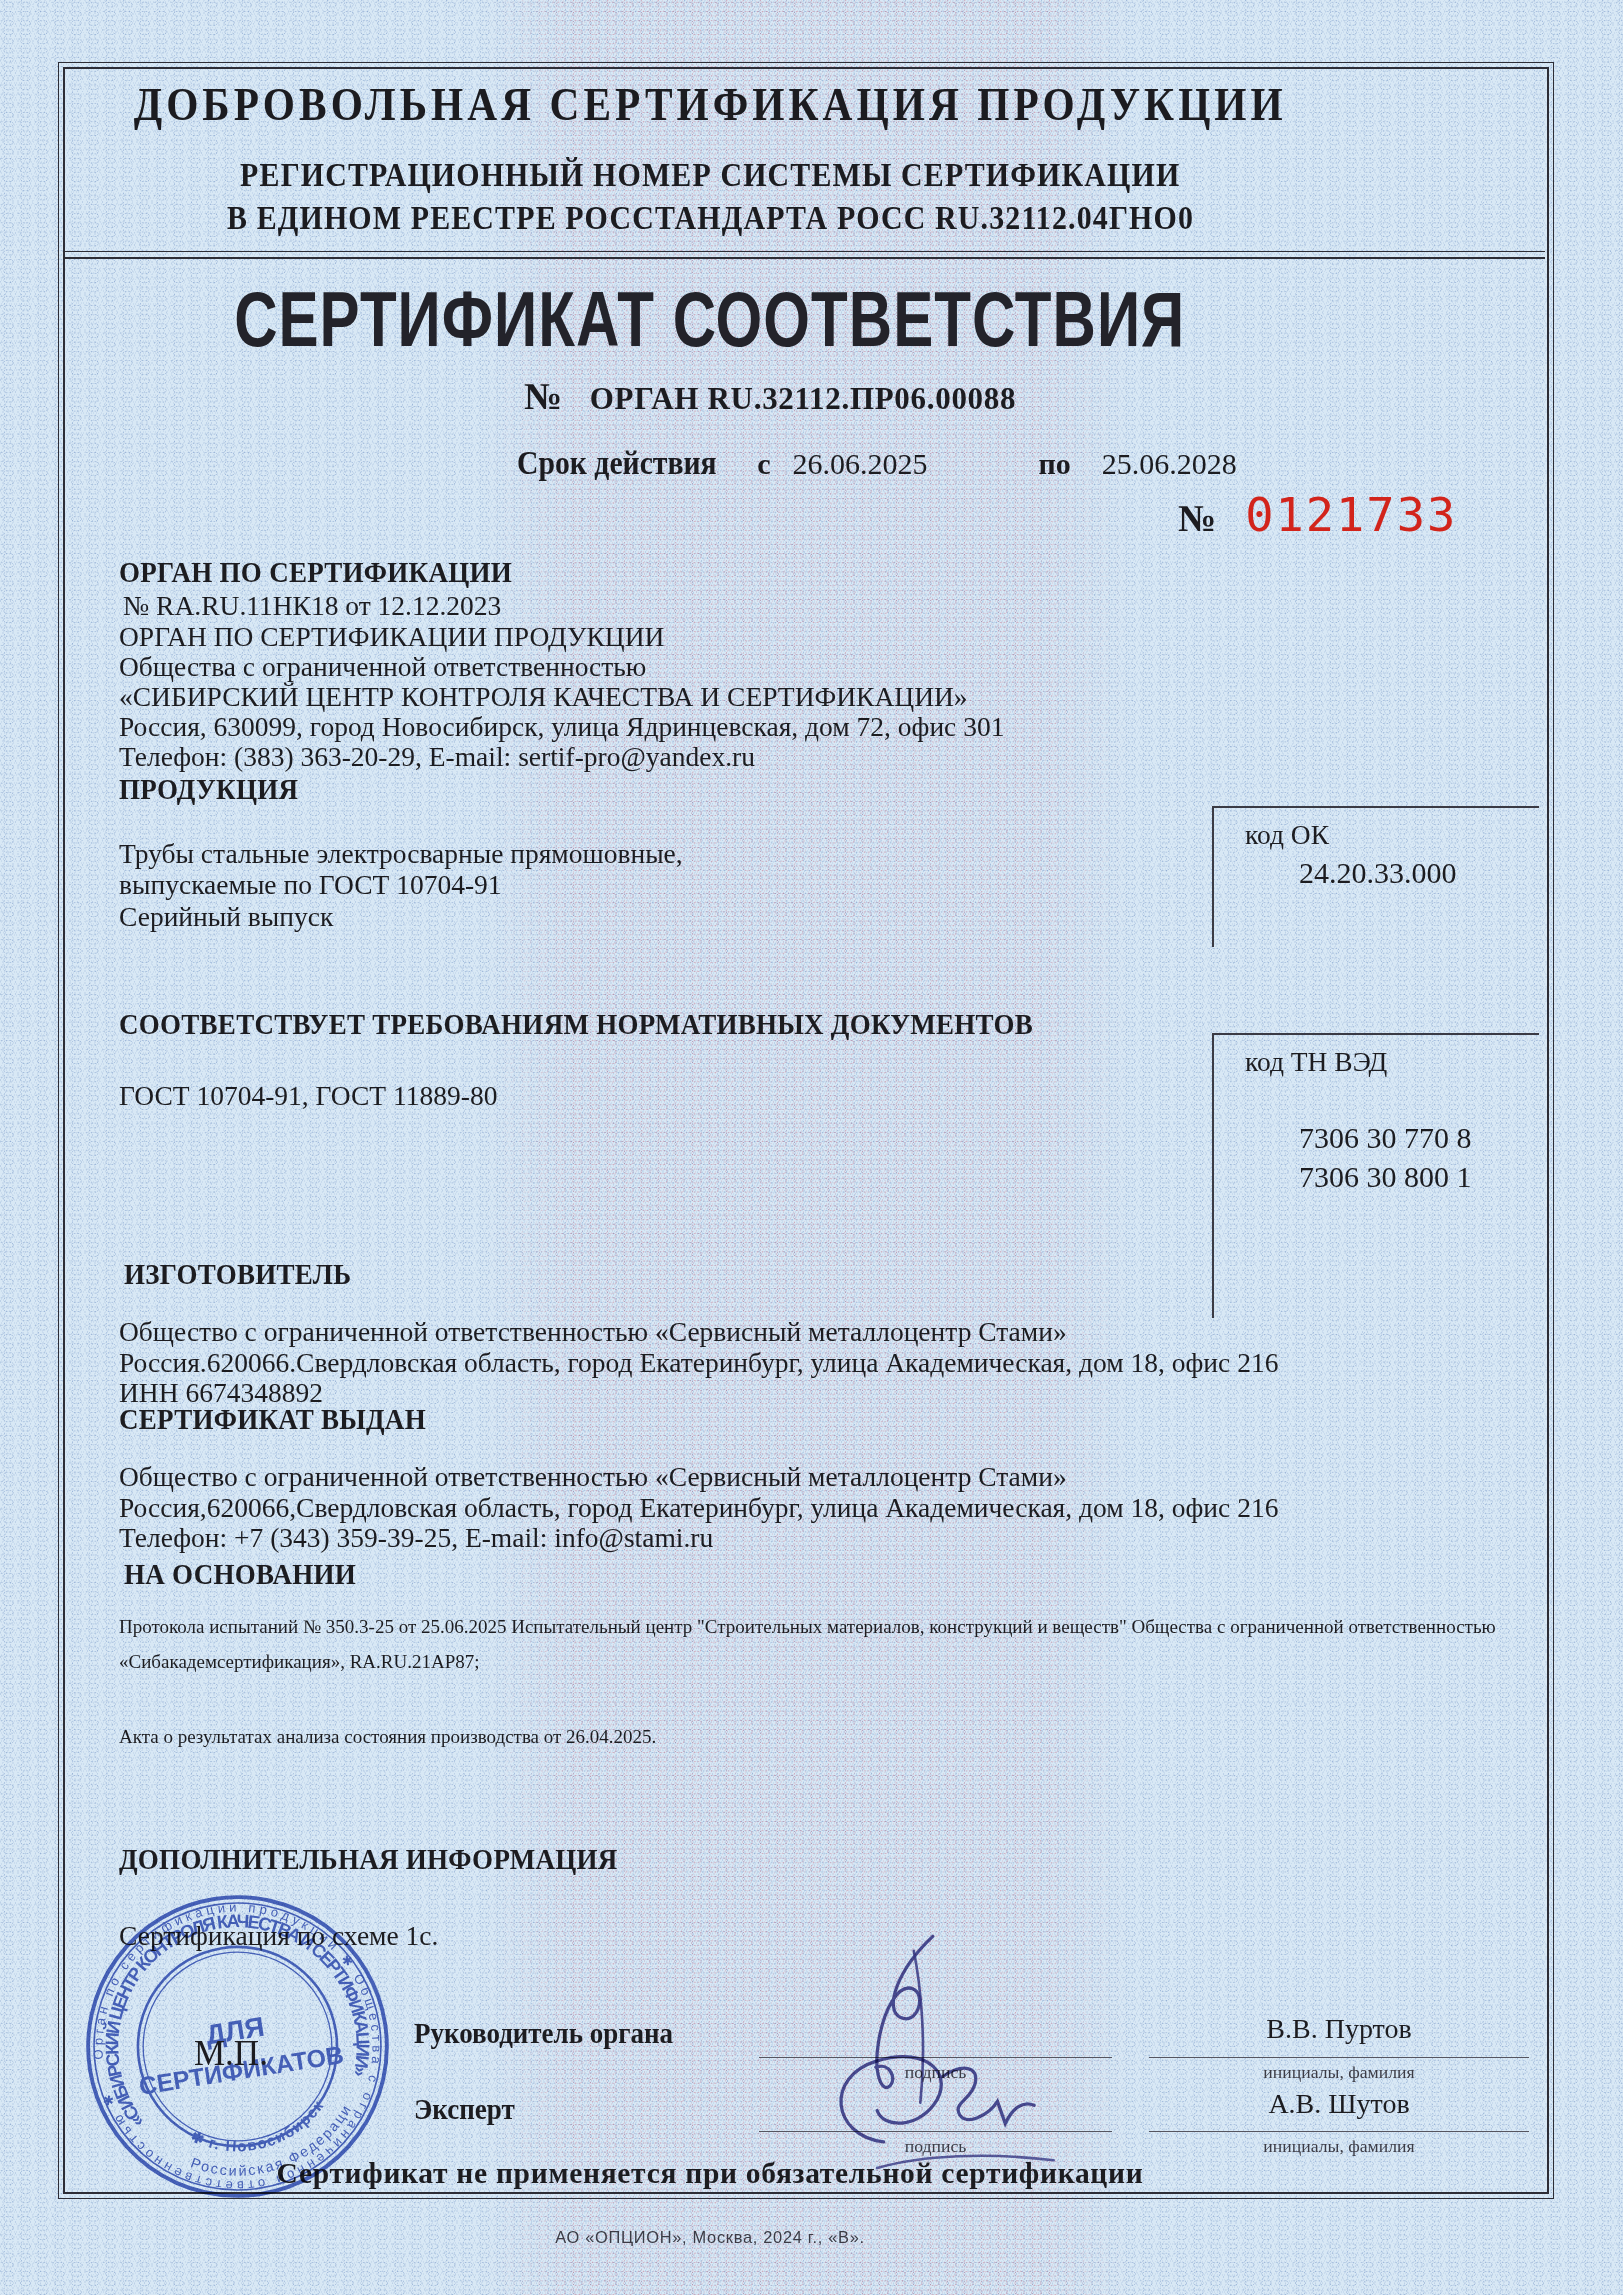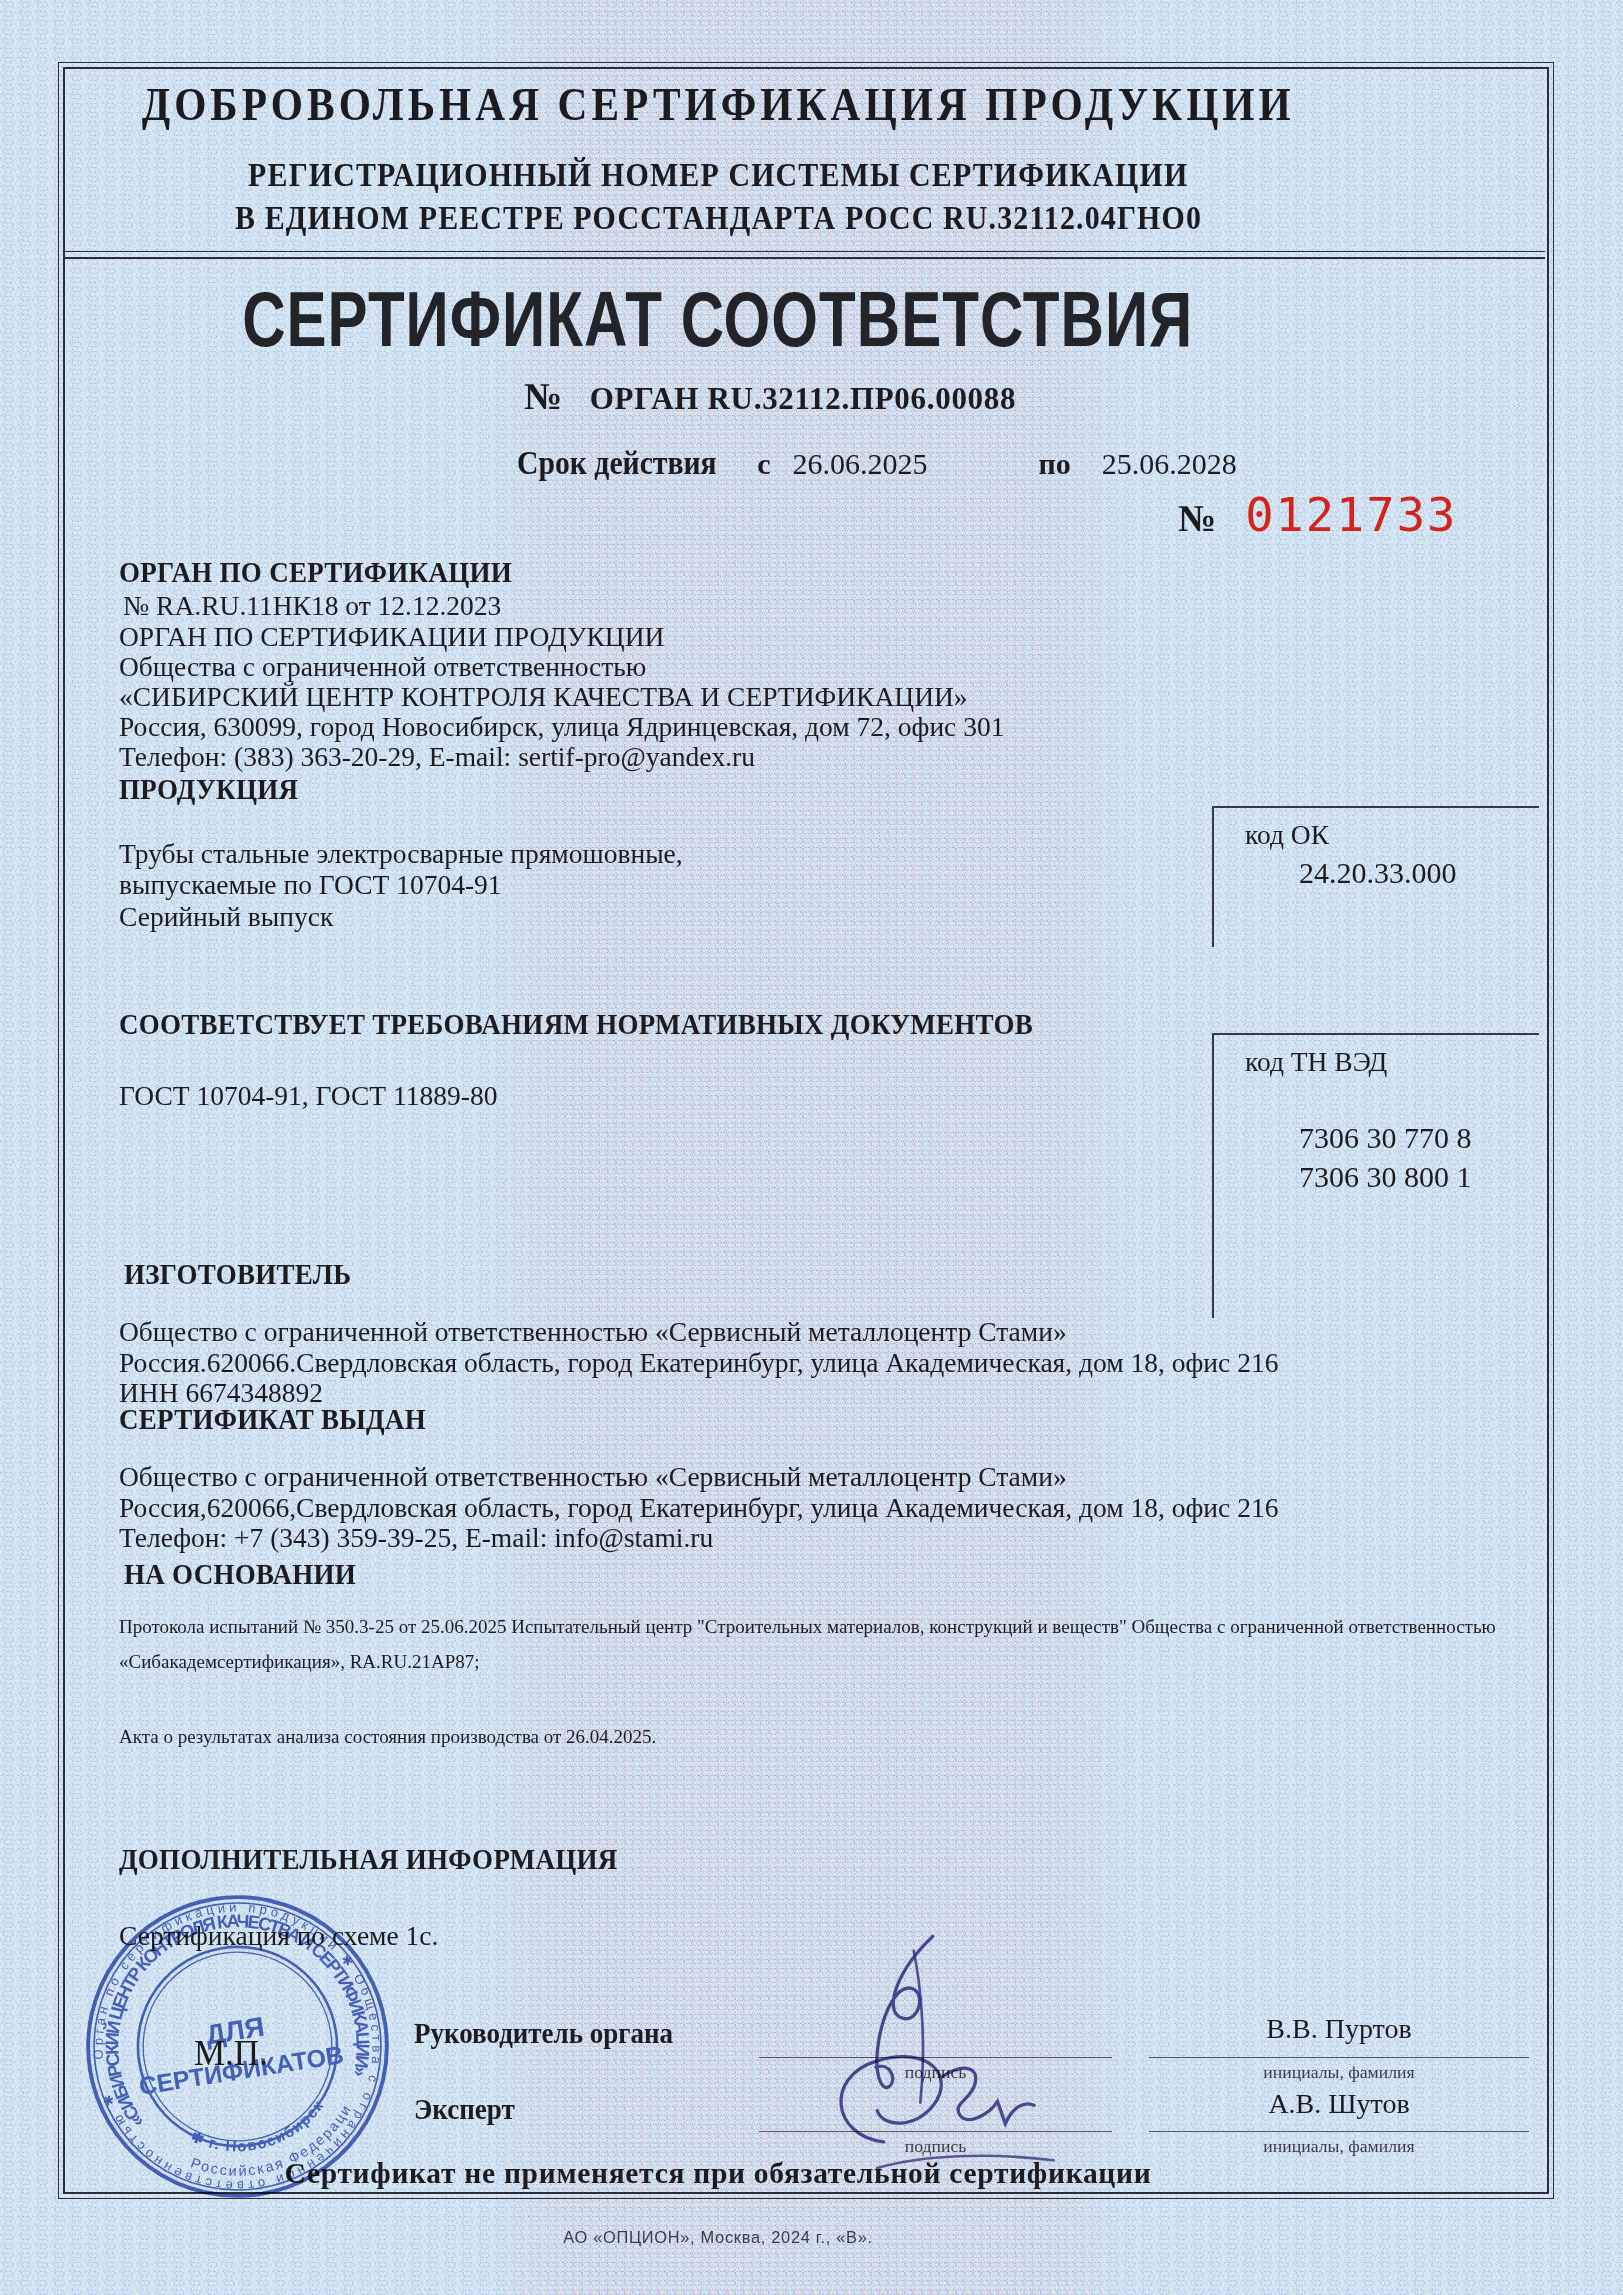--- a/index.html
+++ b/index.html
@@ -22,21 +22,21 @@
       repeating-linear-gradient(112deg, rgba(196,84,110,.12) 0 0.7px, rgba(0,0,0,0) 0.7px 4.6px);
     background-size: 17px 9.2px, 17px 9.2px, auto;
     -webkit-mask-image:linear-gradient(to right, transparent, #000 14%, #000 86%, transparent);
     mask-image:linear-gradient(to right, transparent, #000 14%, #000 86%, transparent);
   }
   .abs{position:absolute;z-index:2;}
   .frame{position:absolute;left:58px;top:62px;width:1494px;height:2135px;border:1.3px solid #2d2d36;z-index:1;}
   .frame::after{content:"";position:absolute;inset:3.9px;border:2px solid #2d2d36;}
   .sep{position:absolute;left:63px;top:251px;width:1482px;height:4.6px;
        border-top:1.3px solid #2d2d36;border-bottom:2.6px solid #2d2d36;z-index:1;}
-  .ctr{left:63px;width:1310px;text-align:center;}
+  .ctr{left:55px;width:1310px;text-align:center;}
   .cond{display:inline-block;transform:scaleX(.88);transform-origin:50% 50%;white-space:nowrap;}
   .condl{display:inline-block;transform:scaleX(.9);transform-origin:0 50%;white-space:nowrap;}
   .hdr1{font-weight:700;font-size:47px;letter-spacing:4.6px;}
   .hdr23{font-weight:700;font-size:34px;letter-spacing:1.3px;}
   .title{font-family:"Liberation Sans",sans-serif;font-weight:700;font-size:77px;letter-spacing:1.3px;
          transform:scaleX(.78);transform-origin:50% 50%;display:inline-block;white-space:nowrap;color:#23232a;}
   .sect{font-weight:700;font-size:30px;letter-spacing:0.3px;}
   .body{font-size:27.5px;white-space:nowrap;}
   .wrap{font-size:19px;line-height:35px;}
   .num{font-weight:700;font-size:31px;letter-spacing:0.7px;}

